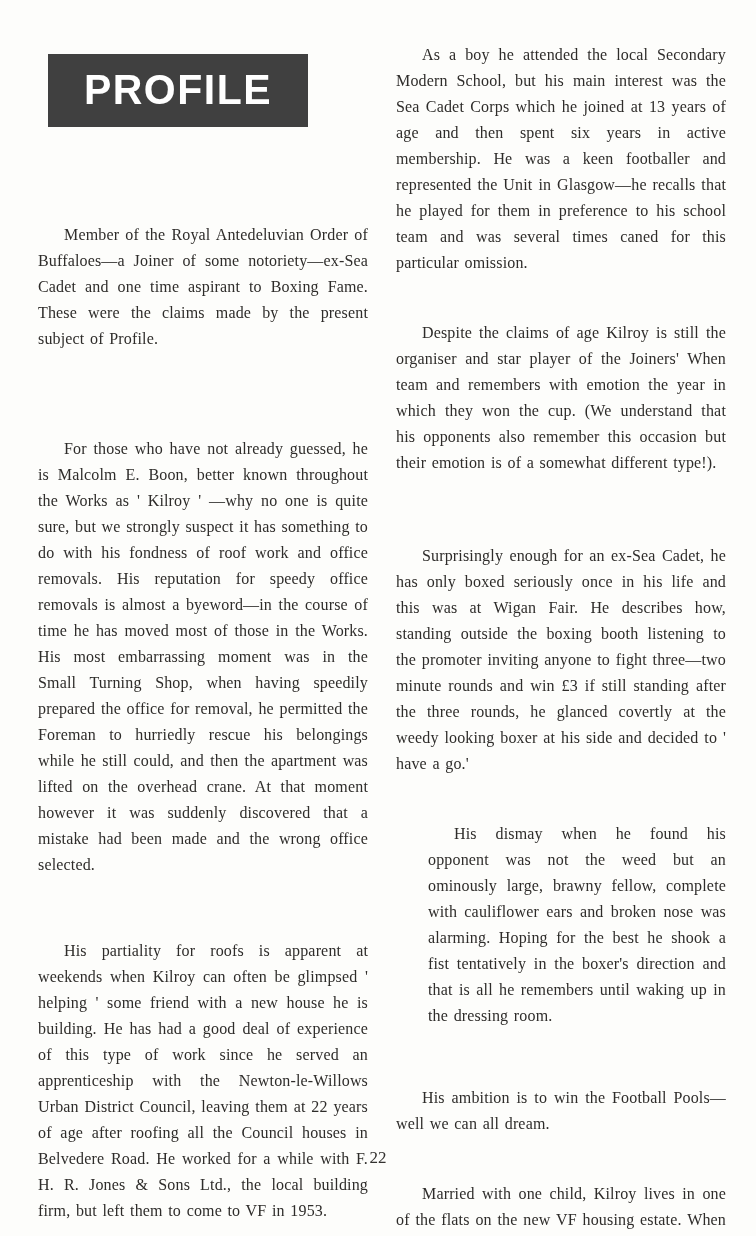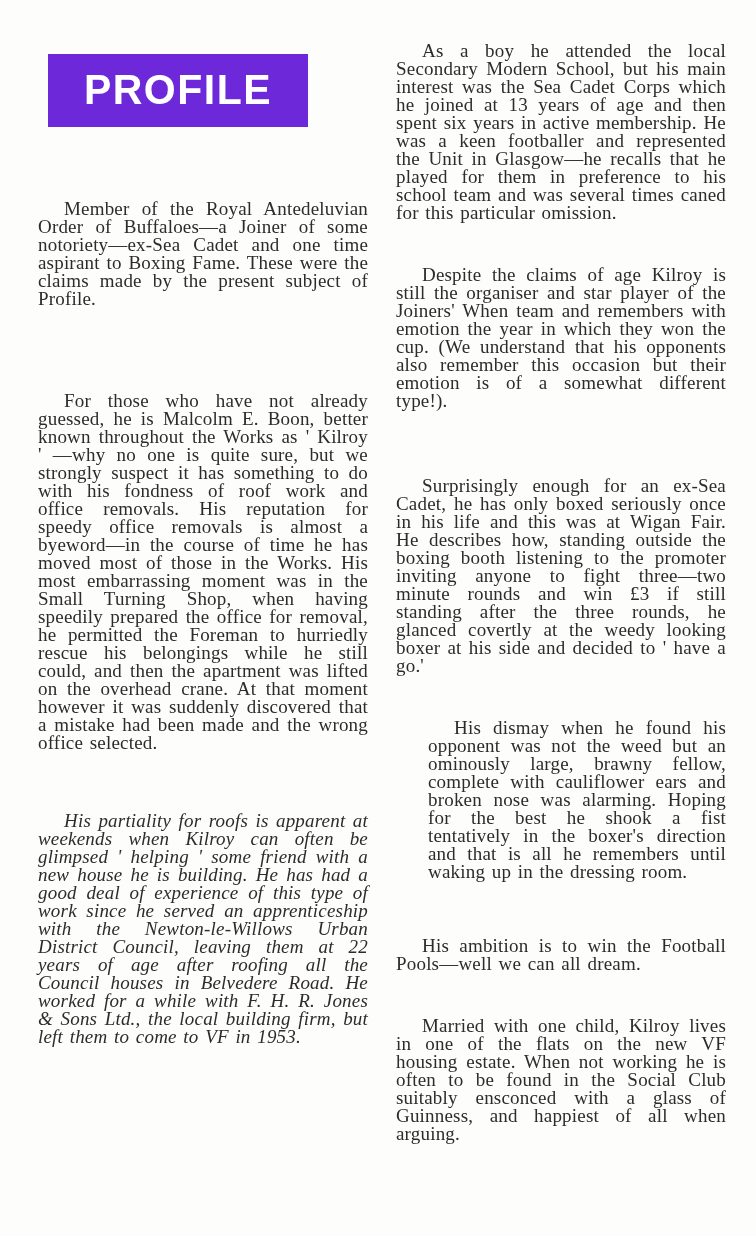--- a/index.html
+++ b/index.html
@@ -26,46 +26,46 @@
   }
   .col {
     width: 330px;
     flex: 0 0 330px;
   }
   .profile-box {
     margin-top: 54px;
     margin-left: 10px;
     width: 260px;
     height: 73px;
-    background: #6d28d9;
+    background: #404040;
     display: flex;
     align-items: center;
     justify-content: center;
   }
   .profile-box span {
     color: #ffffff;
     font-family: "Liberation Sans", "DejaVu Sans", sans-serif;
     font-weight: 700;
     font-size: 41px;
     letter-spacing: 1.5px;
     transform: scaleY(1.02);
   }
   p.body-text {
     margin: 0;
-    font-size: 19px;
-    line-height: 18px;
+    font-size: 16px;
+    line-height: 26px;
     text-align: justify;
     text-indent: 26px;
     word-spacing: 0.09em;
     letter-spacing: 0.01em;
   }
   
-  .col-left p.p0 { margin-top: 73px; }
+  .col-left p.p0 { margin-top: 95px; }
   .col-left p.p1 { margin-top: 84px; }
-  .col-left p.p2 { margin-top: 60px; font-style: italic; }
+  .col-left p.p2 { margin-top: 60px; }
   .col-right p.p0 { margin-top: 42px; }
   .col-right p.p1 { margin-top: 44px; }
   .col-right p.p2 { margin-top: 67px; }
   .col-right p.p3 { margin-top: 44px; margin-left: 32px; }
   .col-right p.p4 { margin-top: 44px; }
   .col-right p.p5 { margin-top: 56px; }
   .page-number {
     position: absolute;
     top: 1148px;
     left: 0;
@@ -94,13 +94,14 @@
       <p class="body-text p0">As a boy he attended the local Secondary Modern School, but his main interest was the Sea Cadet Corps which he joined at 13 years of age and then spent six years in active membership. He was a keen footballer and represented the Unit in Glasgow—he recalls that he played for them in preference to his school team and was several times caned for this particular omission.</p>
       <p class="body-text p1">Despite the claims of age Kilroy is still the organiser and star player of the Joiners' When team and remembers with emotion the year in which they won the cup.  (We understand that his opponents also remember this occasion but their emotion is of a somewhat different type!).</p>
       <p class="body-text p2">Surprisingly enough for an ex-Sea Cadet, he has only boxed seriously once in his life and this was at Wigan Fair. He describes how, standing outside the boxing booth listening to the promoter inviting anyone to fight three—two minute rounds and win £3 if still standing after the three rounds, he glanced covertly at the weedy looking boxer at his side and decided to ' have a go.'</p>
       <p class="body-text p3">His dismay when he found his opponent was not the weed but an ominously large, brawny fellow, complete with cauliflower ears and broken nose was alarming.  Hoping for the best he shook a fist tentatively in the boxer's direction and that is all he remembers until waking up in the dressing room.</p>
       <p class="body-text p5">His ambition is to win the Football Pools—well we can all dream.</p>
       <p class="body-text p4">Married with one child, Kilroy lives in one of the flats on the new VF housing estate.  When not working he is often to be found in the Social Club suitably ensconced with a glass of Guinness, and happiest of all when arguing.</p>
     </div>
 
   </div>
 
+  <div class="page-number">22</div>
 </div>
 
 </body></html>

